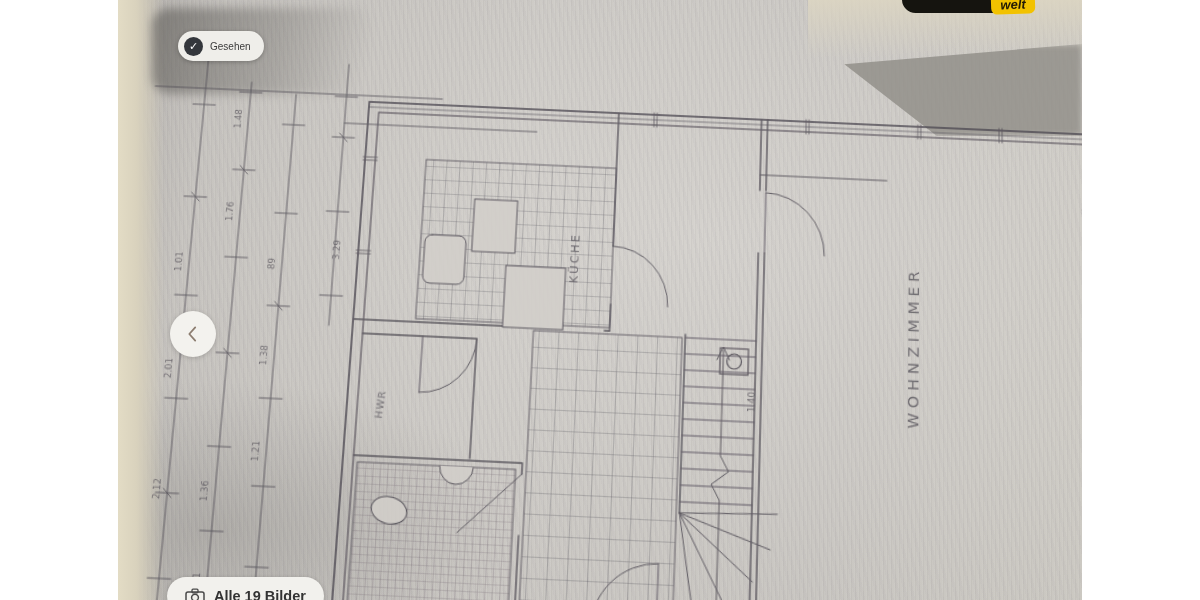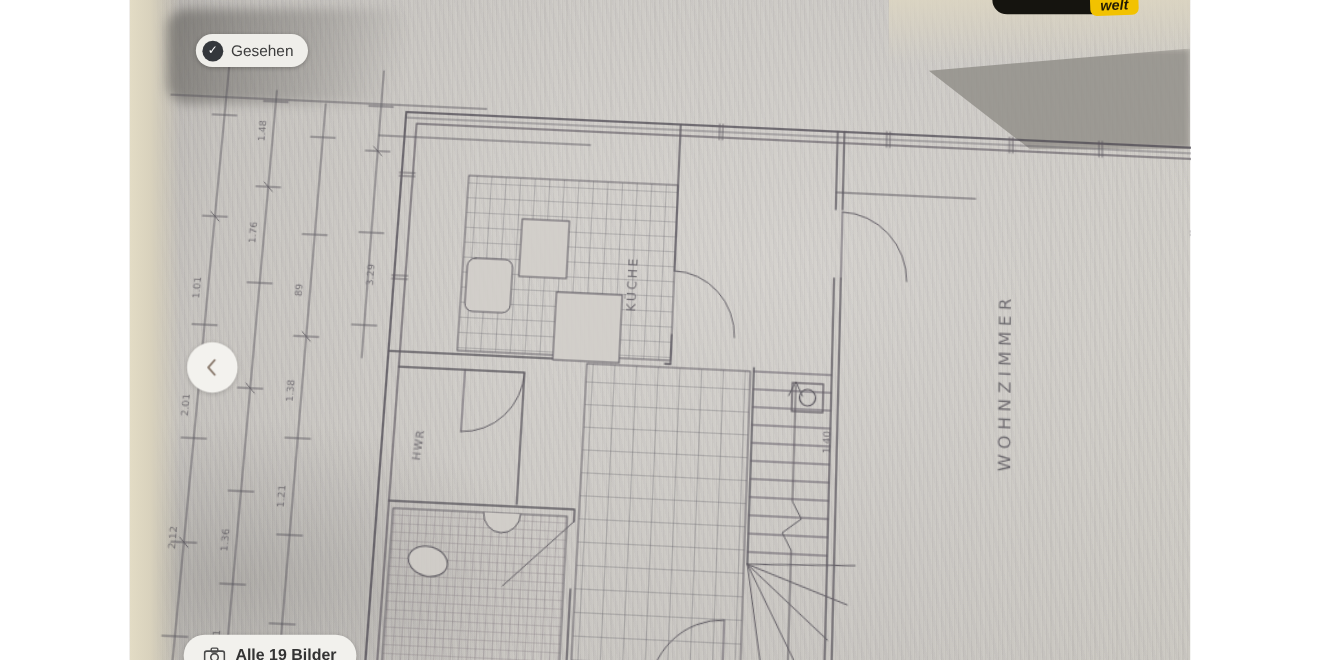--- a/index.html
+++ b/index.html
@@ -29,21 +29,21 @@
          transform-origin:50% 0%;
          transform:perspective(1100px) rotateX(8deg) rotateZ(2.6deg);}
   .plan-wrap svg{display:block;}
   text.hand{font-family:"DejaVu Sans",sans-serif;fill:#4b4750;}
 
   
   .seen-badge{position:absolute;left:60px;top:31px;height:30px;border-radius:16px;background:#efeeea;
          box-shadow:0 1px 4px rgba(0,0,0,0.25);display:flex;align-items:center;gap:7px;padding:0 13px 0 6px;}
   .seen-check{width:19px;height:19px;border-radius:50%;background:#34373c;color:#fff;display:flex;
          align-items:center;justify-content:center;font-size:11px;line-height:1;}
-  .seen-label{font-size:14px;color:#3c3c3c;}
+  .seen-label{font-size:10px;color:#3c3c3c;}
 
   .prev-btn{position:absolute;left:52px;top:311px;width:46px;height:46px;border-radius:50%;background:#f3f2ee;
          box-shadow:0 1px 5px rgba(0,0,0,0.18);display:flex;align-items:center;justify-content:center;
          border:none;cursor:pointer;}
 
   .gallery-btn{position:absolute;left:49px;top:577px;height:38px;border-radius:19px;background:#f2f1ed;
          box-shadow:0 1px 4px rgba(0,0,0,0.2);display:flex;align-items:center;gap:9px;padding:0 18px;}
   .gallery-label{font-size:14.5px;font-weight:700;color:#333;}
 
   .watermark{position:absolute;left:784px;top:-14px;height:30px;}

